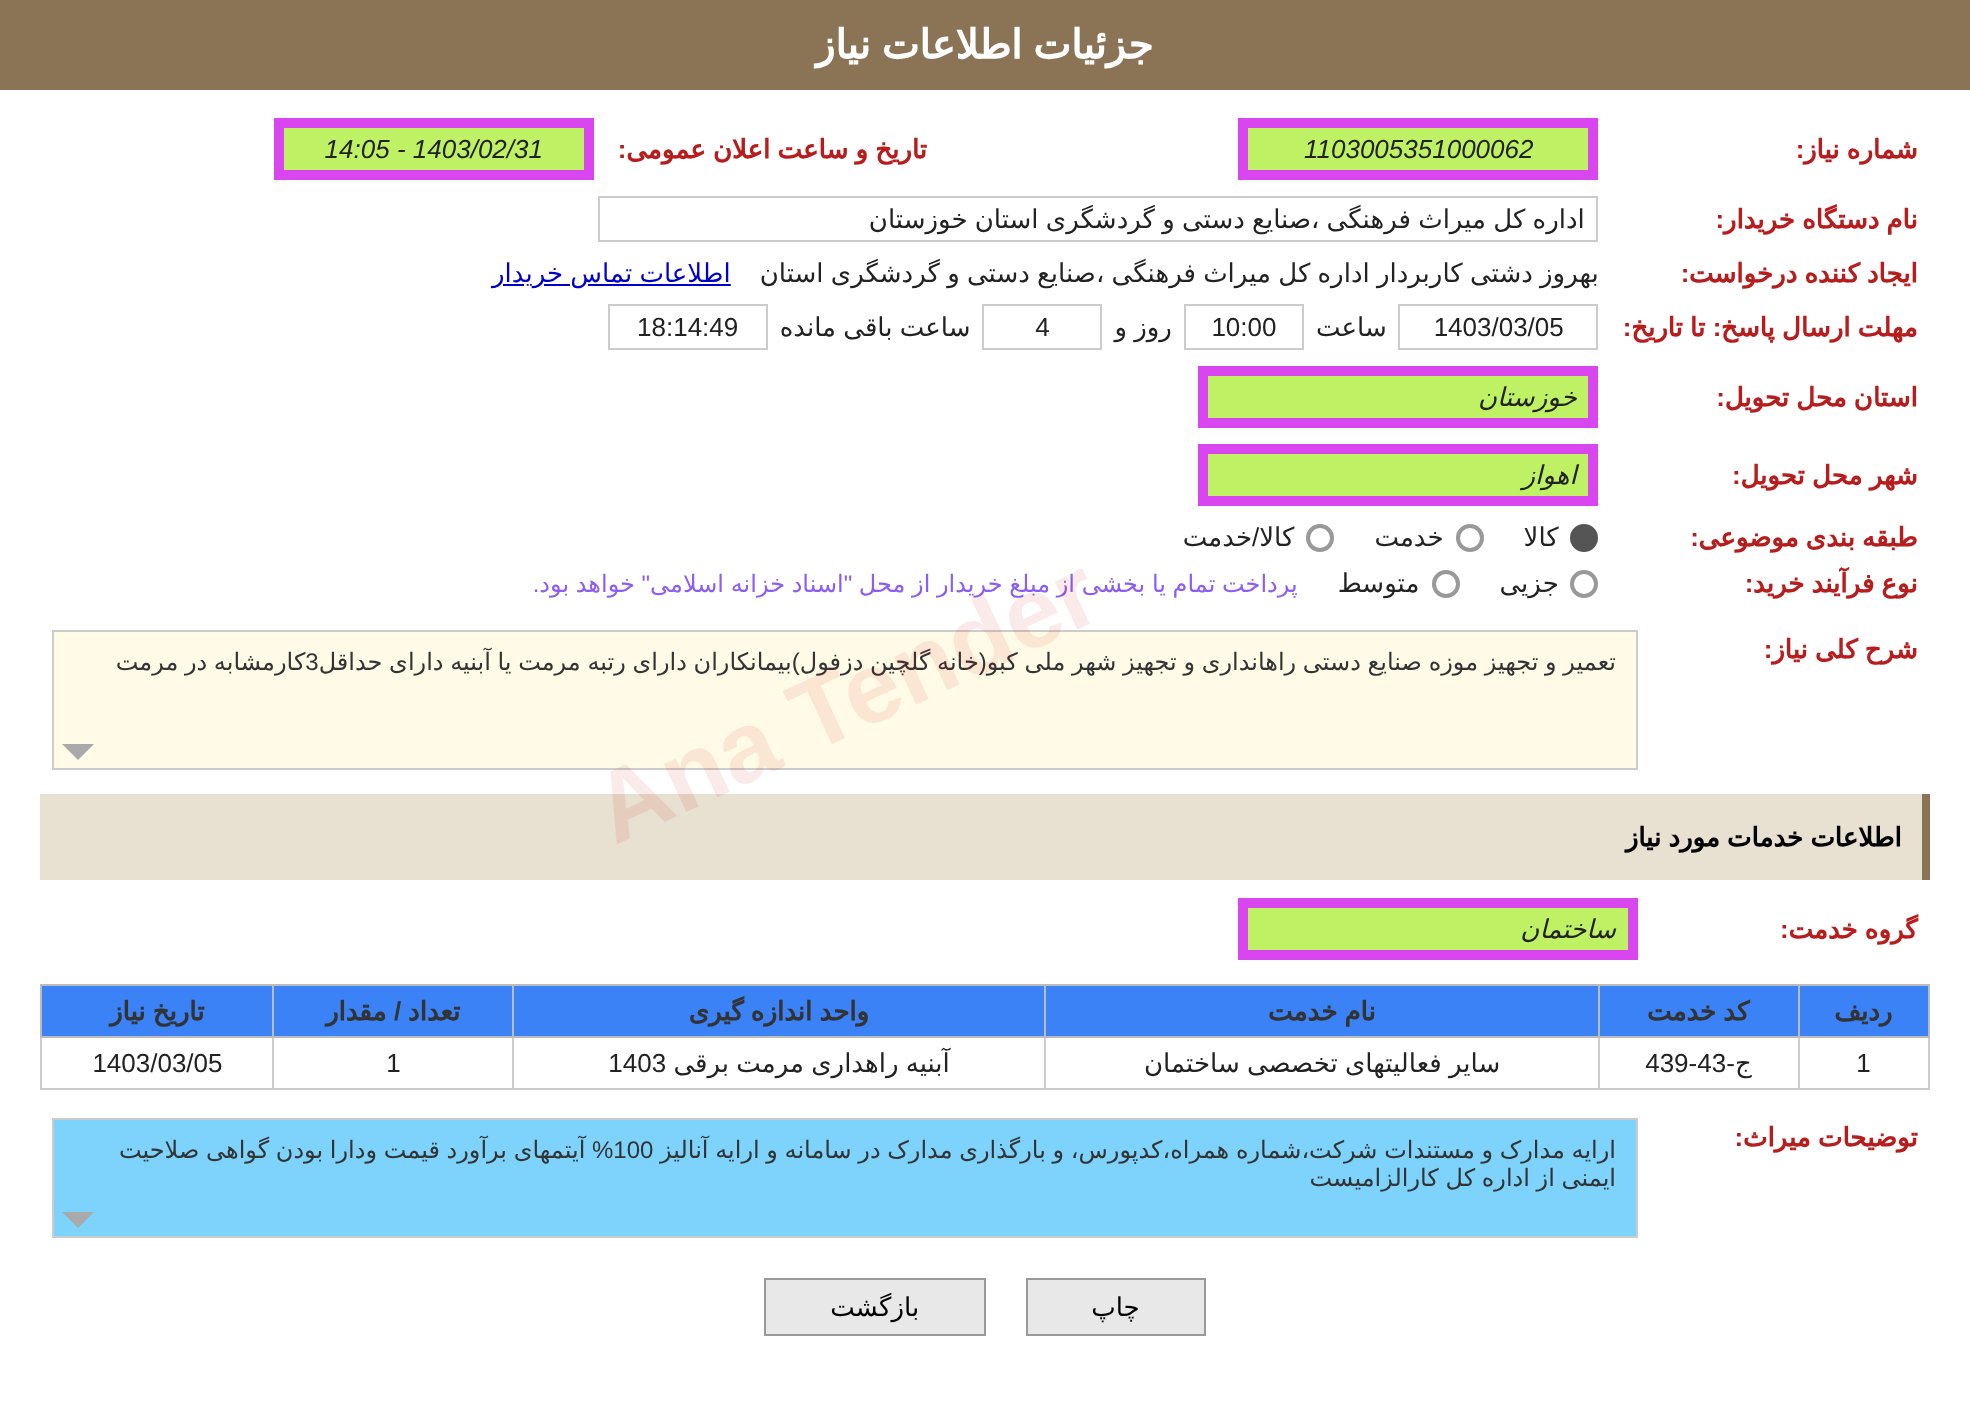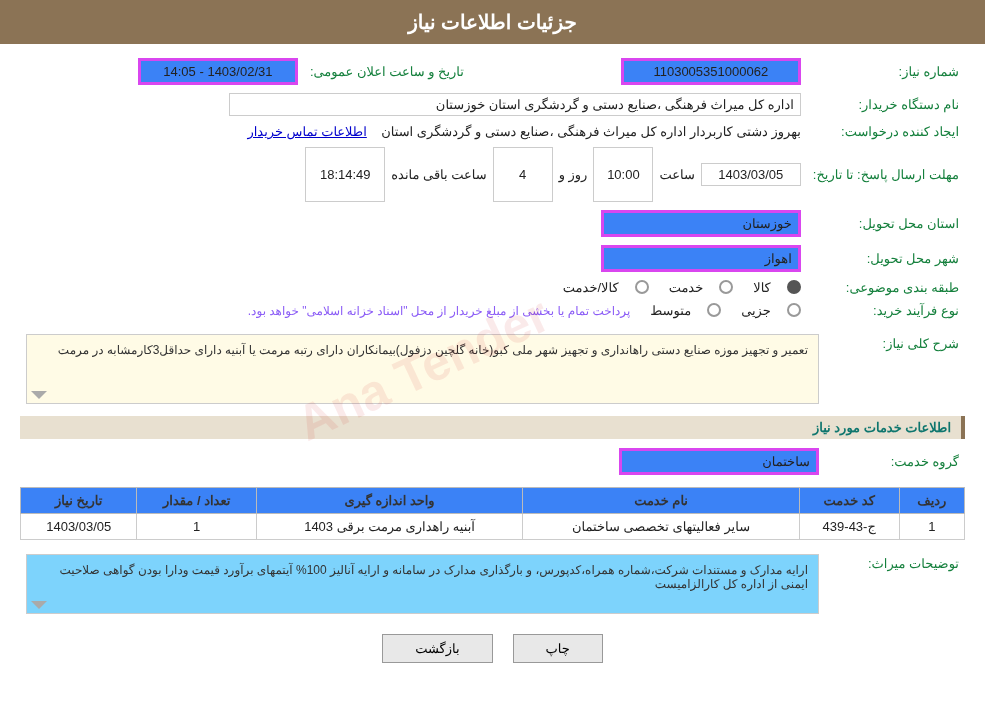--- a/index.html
+++ b/index.html
@@ -30,36 +30,37 @@
     .info-table {
       width: 100%;
       border-collapse: collapse;
       margin-bottom: 8px;
     }
     .info-table td {
       padding: 4px 6px;
       vertical-align: middle;
     }
     .label-cell {
-      color: #15803d;
-      font-weight: normal;
+      color: #b91c1c;
+      font-weight: bold;
       white-space: nowrap;
       text-align: right;
       width: 140px;
     }
     .value-cell {
       text-align: right;
     }
     .input-box {
-      border: 3px solid #d946ef;
+      border: 5px solid #d946ef;
       padding: 3px 6px;
-      background: #3b82f6;
+      background: #bef264;
       display: inline-block;
       min-width: 200px;
       text-align: right;
+      font-style: italic;
     }
     .input-box-wide {
       border: 1px solid #ccc;
       padding: 3px 6px;
       background: #fff;
       display: inline-block;
       width: 400px;
       text-align: right;
     }
     .blue-link {
@@ -75,43 +76,43 @@
     }
     .date-box {
       border: 1px solid #ccc;
       padding: 3px 6px;
       background: #fff;
       min-width: 100px;
       text-align: center;
     }
     .small-box {
       border: 1px solid #ccc;
-      padding: 19px 6px;
+      padding: 3px 6px;
       background: #fff;
       min-width: 60px;
       text-align: center;
     }
     .section-title {
       background: #e8e0d0;
-      padding: 4px 10px;
+      padding: 14px 10px;
       font-weight: bold;
-      color: #0f766e;
+      color: #000000;
       margin: 8px 0 5px 0;
       border-right: 4px solid #8B7355;
     }
     .radio-group {
       display: flex;
       gap: 20px;
       align-items: center;
       direction: rtl;
     }
     .radio-item {
       display: flex;
-      align-items: flex-start;
-      gap: 16px;
+      align-items: center;
+      gap: 6px;
     }
     .radio-circle {
       width: 14px;
       height: 14px;
       border-radius: 50%;
       border: 2px solid #999;
       display: inline-block;
       background: #fff;
     }
     .radio-circle.selected {
@@ -219,21 +220,21 @@
         <td style="width:20px;"></td>
         <td class="label-cell" style="text-align:left;">تاریخ و ساعت اعلان عمومی:</td>
         <td class="value-cell">
           <div class="input-box" style="min-width:160px;text-align:center;">1403/02/31 - 14:05</div>
         </td>
       </tr>
 
       <tr>
         <td class="label-cell">نام دستگاه خریدار:</td>
         <td colspan="4" class="value-cell">
-          <div class="input-box-wide" style="width:572px;">اداره کل میراث فرهنگی ،صنایع دستی و گردشگری استان خوزستان</div>
+          <div class="input-box-wide" style="width:500px;">اداره کل میراث فرهنگی ،صنایع دستی و گردشگری استان خوزستان</div>
         </td>
       </tr>
 
       <tr>
         <td class="label-cell">ایجاد کننده درخواست:</td>
         <td colspan="4" class="value-cell">
           <span>بهروز دشتی کاربردار اداره کل میراث فرهنگی ،صنایع دستی و گردشگری استان</span>
           &nbsp;&nbsp;
           <span class="blue-link">اطلاعات تماس خریدار</span>
         </td>

